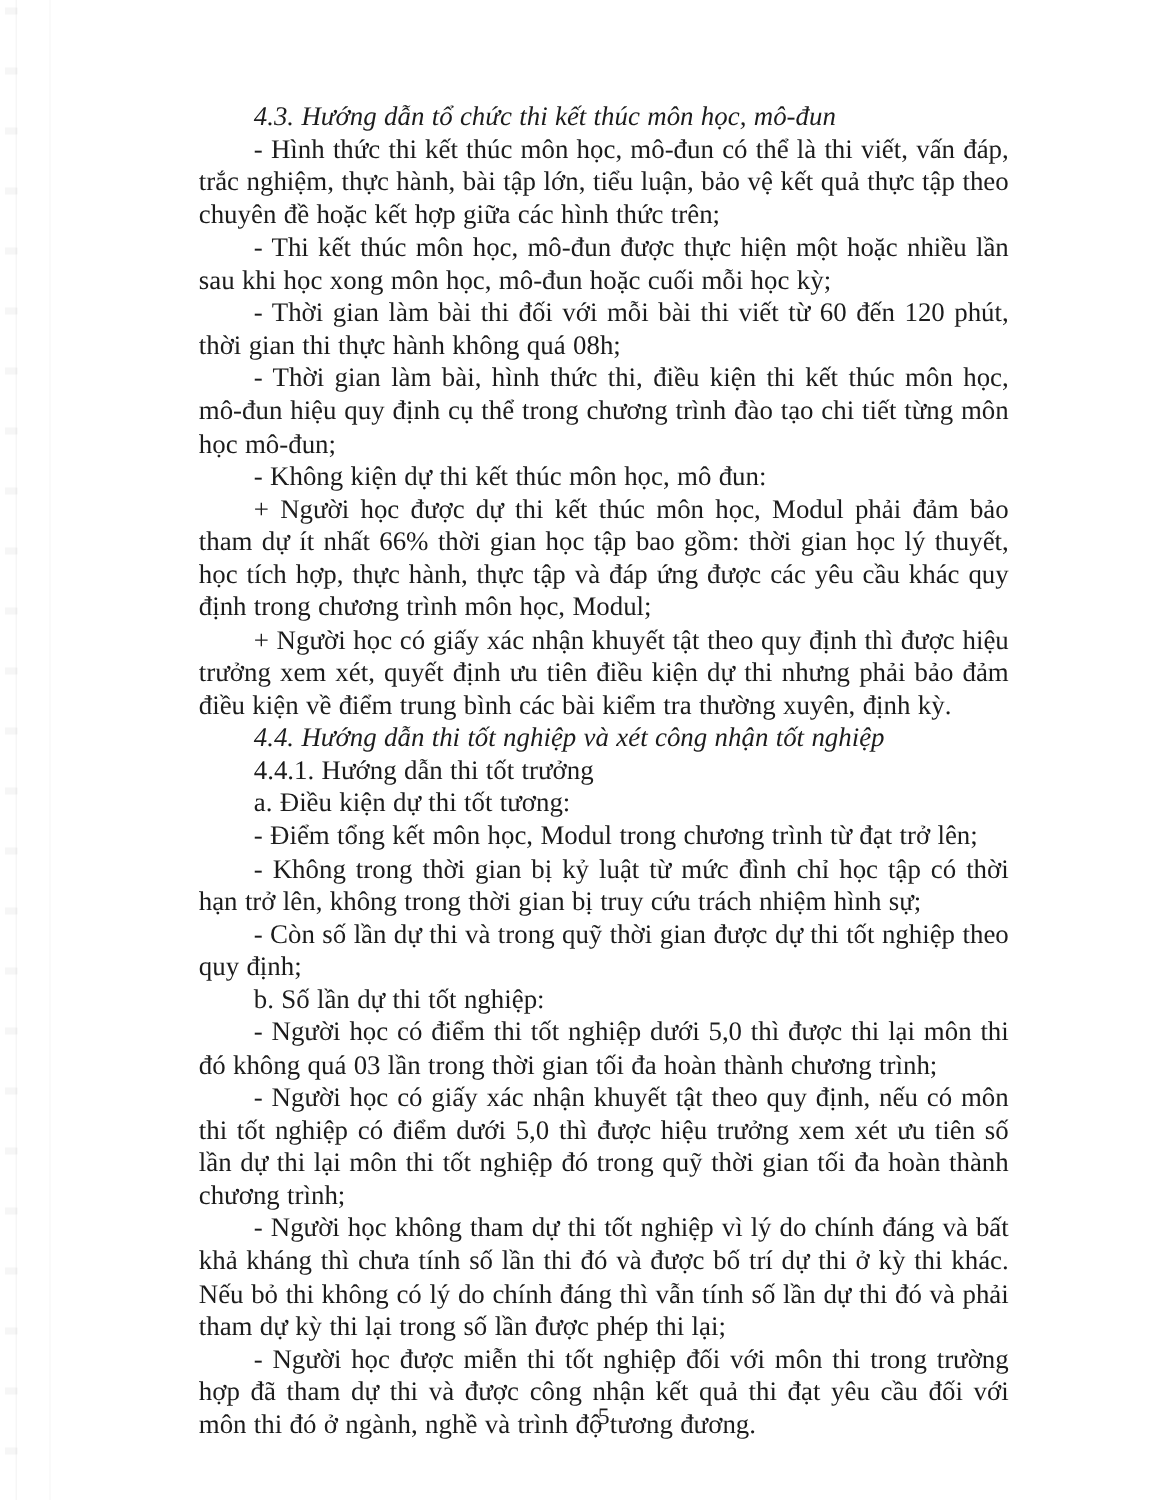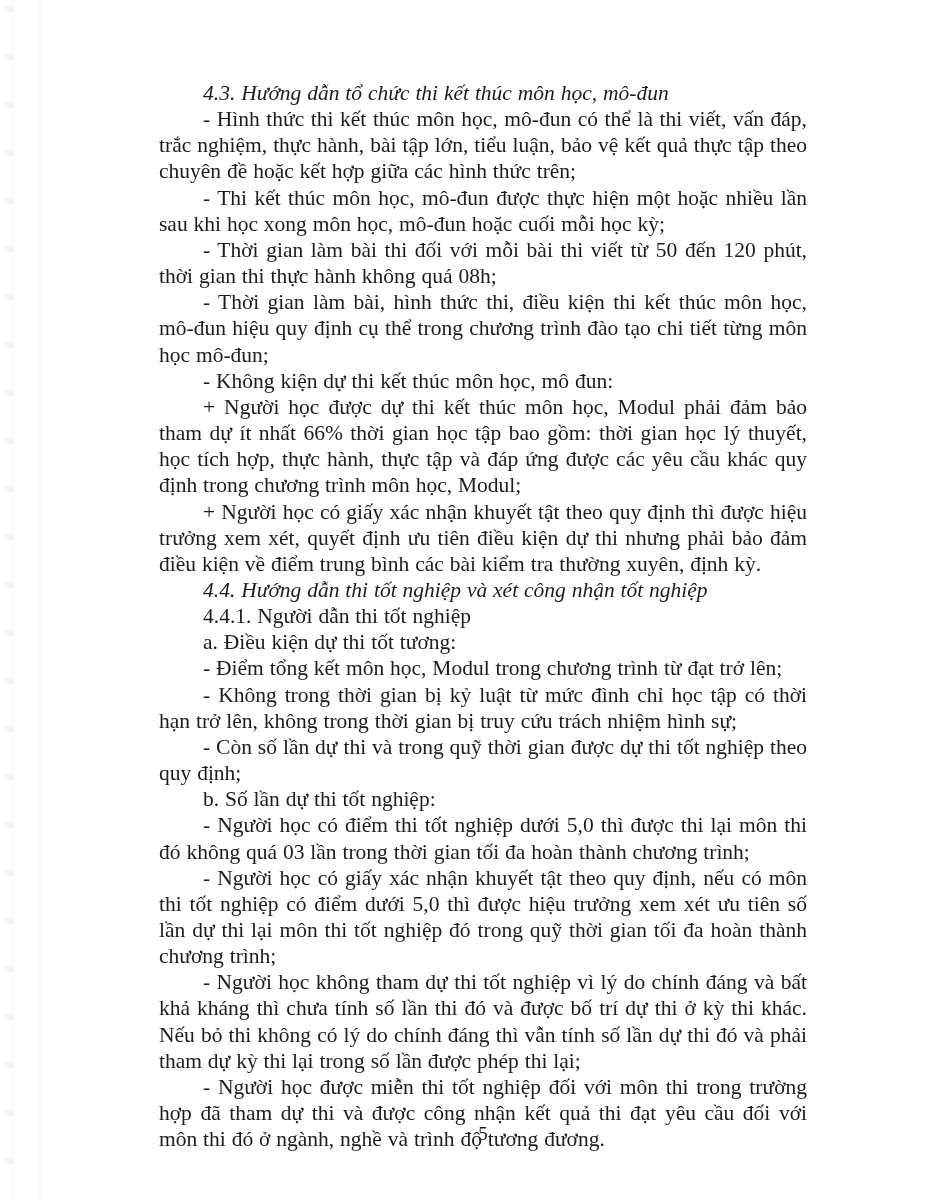--- a/index.html
+++ b/index.html
@@ -61,27 +61,27 @@
 </head>
 <body>
 
 <div class="page">
   <div class="scan-edge"></div>
 
   <div class="content">
     <p class="para h-italic">4.3. Hướng dẫn tổ chức thi kết thúc môn học, mô-đun</p>
     <p class="para">- Hình thức thi kết thúc môn học, mô-đun có thể là thi viết, vấn đáp, trắc nghiệm, thực hành, bài tập lớn, tiểu luận, bảo vệ kết quả thực tập theo chuyên đề hoặc kết hợp giữa các hình thức trên;</p>
     <p class="para">- Thi kết thúc môn học, mô-đun được thực hiện một hoặc nhiều lần sau khi học xong môn học, mô-đun hoặc cuối mỗi học kỳ;</p>
-    <p class="para">- Thời gian làm bài thi đối với mỗi bài thi viết từ 50 đến 120 phút, thời gian thi thực hành không quá 08h;</p>
+    <p class="para">- Thời gian làm bài thi đối với mỗi bài thi viết từ 60 đến 120 phút, thời gian thi thực hành không quá 08h;</p>
     <p class="para">- Thời gian làm bài, hình thức thi, điều kiện thi kết thúc môn học, mô-đun hiệu quy định cụ thể trong chương trình đào tạo chi tiết từng môn học mô-đun;</p>
     <p class="para">- Không kiện dự thi kết thúc môn học, mô đun:</p>
     <p class="para">+ Người học được dự thi kết thúc môn học, Modul phải đảm bảo tham dự ít nhất 66% thời gian học tập bao gồm: thời gian học lý thuyết, học tích hợp, thực hành, thực tập và đáp ứng được các yêu cầu khác quy định trong chương trình môn học, Modul;</p>
     <p class="para">+ Người học có giấy xác nhận khuyết tật theo quy định thì được hiệu trưởng xem xét, quyết định ưu tiên điều kiện dự thi nhưng phải bảo đảm điều kiện về điểm trung bình các bài kiểm tra thường xuyên, định kỳ.</p>
     <p class="para h-italic">4.4. Hướng dẫn thi tốt nghiệp và xét công nhận tốt nghiệp</p>
-    <p class="para">4.4.1. Người dẫn thi tốt nghiệp</p>
+    <p class="para">4.4.1. Hướng dẫn thi tốt trưởng</p>
     <p class="para">a. Điều kiện dự thi tốt tương:</p>
     <p class="para">- Điểm tổng kết môn học, Modul trong chương trình từ đạt trở lên;</p>
     <p class="para">- Không trong thời gian bị kỷ luật từ mức đình chỉ học tập có thời hạn trở lên, không trong thời gian bị truy cứu trách nhiệm hình sự;</p>
     <p class="para">- Còn số lần dự thi và trong quỹ thời gian được dự thi tốt nghiệp theo quy định;</p>
     <p class="para">b. Số lần dự thi tốt nghiệp:</p>
     <p class="para">- Người học có điểm thi tốt nghiệp dưới 5,0 thì được thi lại môn thi đó không quá 03 lần trong thời gian tối đa hoàn thành chương trình;</p>
     <p class="para">- Người học có giấy xác nhận khuyết tật theo quy định, nếu có môn thi tốt nghiệp có điểm dưới 5,0 thì được hiệu trưởng xem xét ưu tiên số lần dự thi lại môn thi tốt nghiệp đó trong quỹ thời gian tối đa hoàn thành chương trình;</p>
     <p class="para">- Người học không tham dự thi tốt nghiệp vì lý do chính đáng và bất khả kháng thì chưa tính số lần thi đó và được bố trí dự thi ở kỳ thi khác. Nếu bỏ thi không có lý do chính đáng thì vẫn tính số lần dự thi đó và phải tham dự kỳ thi lại trong số lần được phép thi lại;</p>
     <p class="para">- Người học được miễn thi tốt nghiệp đối với môn thi trong trường hợp đã tham dự thi và được công nhận kết quả thi đạt yêu cầu đối với môn thi đó ở ngành, nghề và trình độ tương đương.</p>
   </div>

